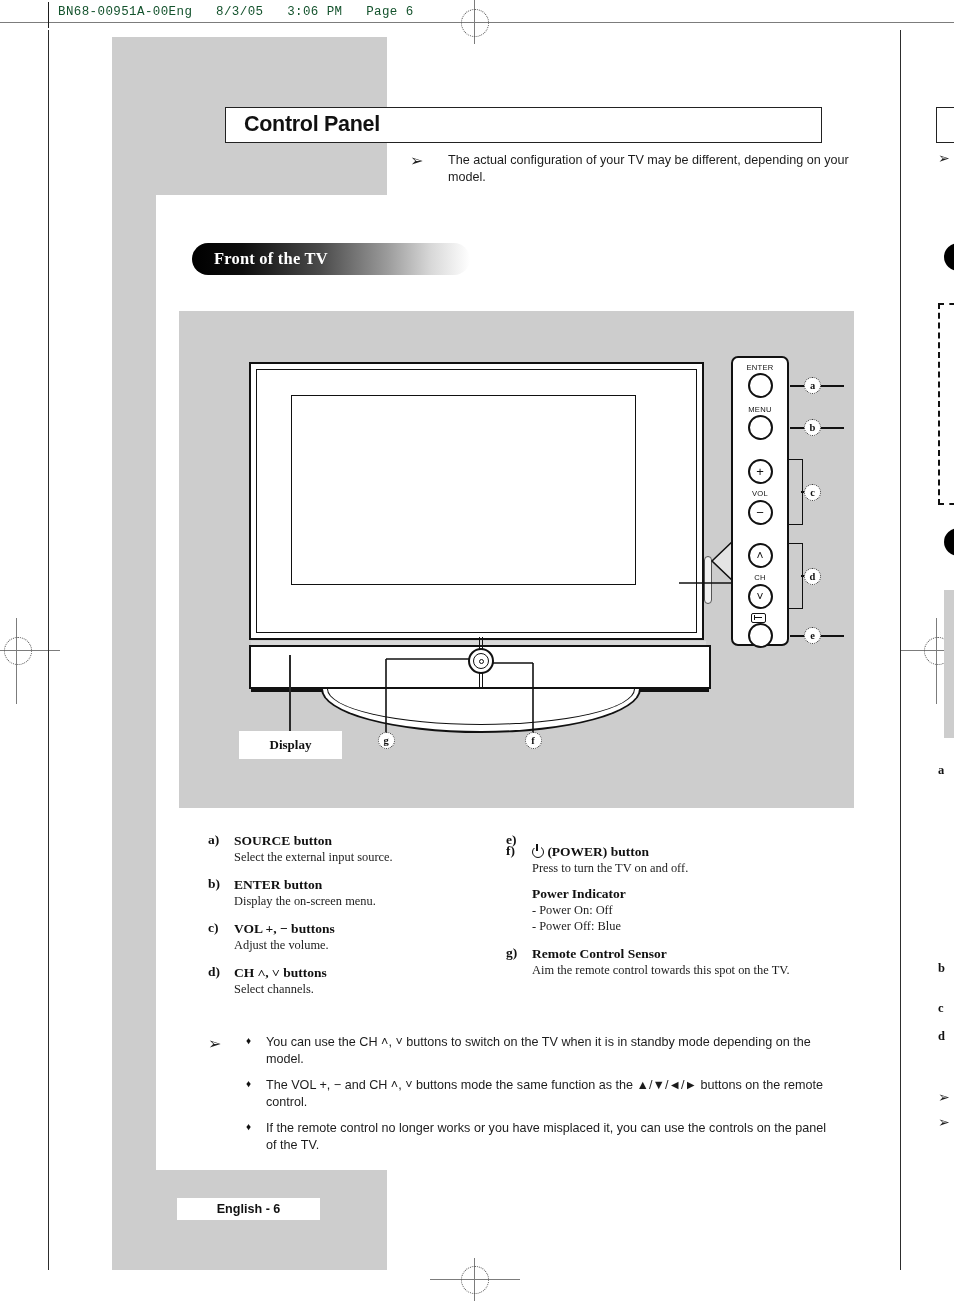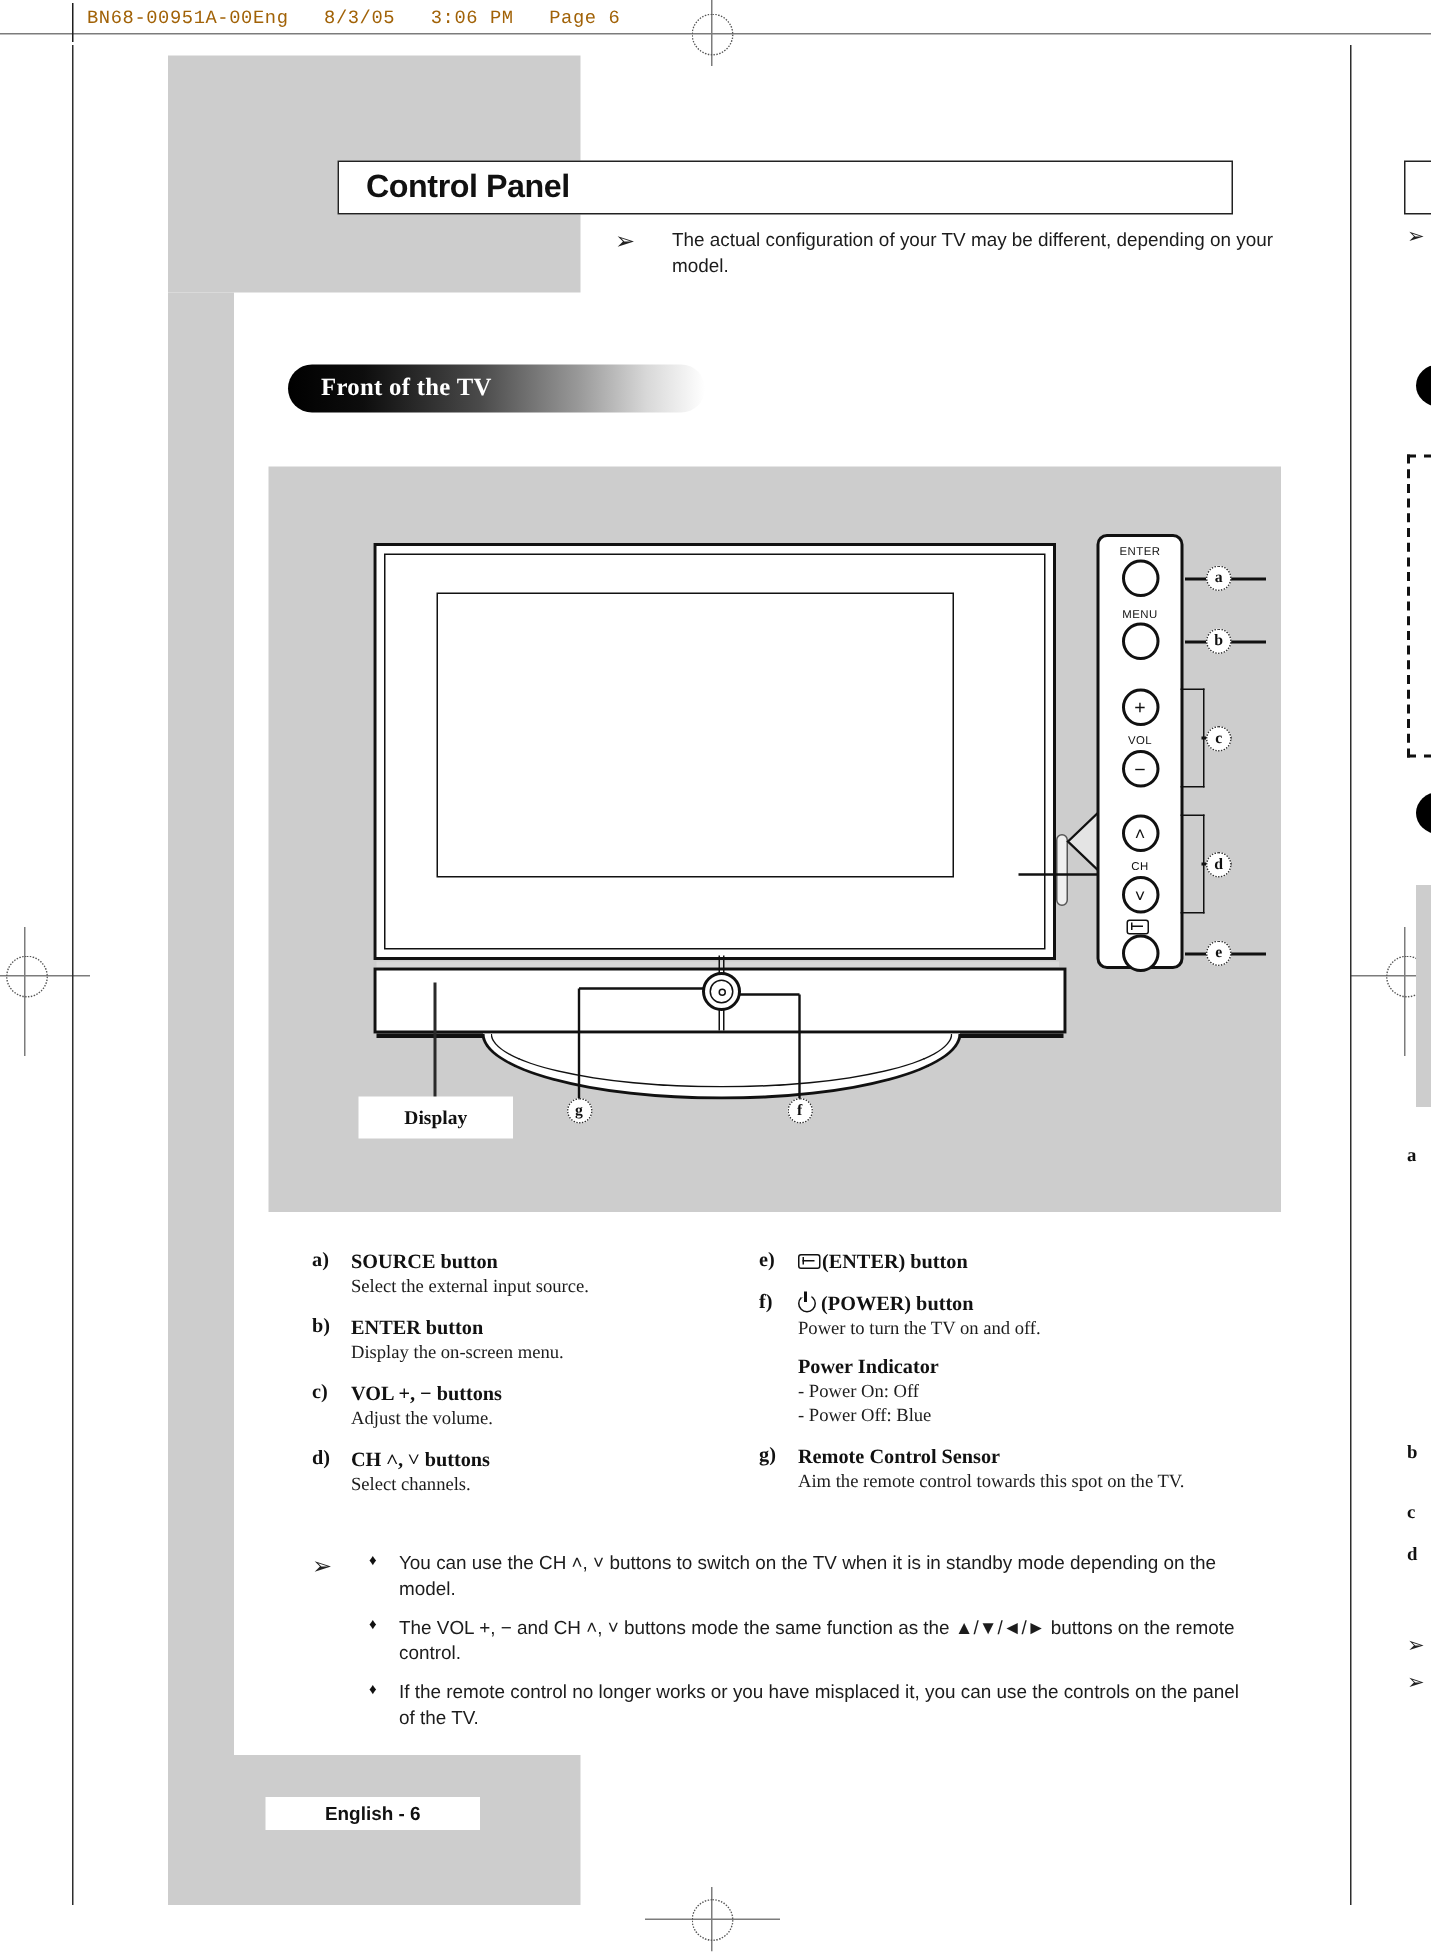--- a/index.html
+++ b/index.html
@@ -11,21 +11,21 @@
 
   
   .crop-line-v{position:absolute;width:1px;background:#7c7c7c;}
   .crop-line-h{position:absolute;height:1px;background:#7c7c7c;}
   .crop-circle{position:absolute;width:26px;height:26px;border:1px dotted #555;border-radius:50%;background:transparent;}
 
   
   .scan-header{
     position:absolute;left:58px;top:5px;
     font-family:"Liberation Mono",monospace;font-size:12.5px;letter-spacing:.4px;
-    color:#a16207;white-space:pre;
+    color:#14532d;white-space:pre;
   }
   .scan-rule{position:absolute;left:48px;top:2px;width:1px;height:26px;background:#1d1d1d;}
 
   
   .gray{position:absolute;background:#cdcdcd;}
 
   
   .title-box{
     position:absolute;left:225px;top:107px;width:597px;height:36px;
     background:#ffffff;border:1.6px solid #222;box-sizing:border-box;
@@ -308,27 +308,26 @@
       <div class="lhead">CH ˄, ˅ buttons</div>
       <div class="lsub">Select channels.</div>
     </div>
 
   </div>
 
   <div class="lcol right">
 
     <div class="lentry">
       <div class="lkey">e)</div>
-      <div class="lhead"><span class="enter-ico"></span><span>(ENTER) button</span></div>
     </div>
 
     <div class="lentry">
       <div class="lkey">f)</div>
       <div class="lhead"><span class="power-ico"></span> <span>(POWER) button</span></div>
-      <div class="lsub">Power to turn the TV on and off.</div>
+      <div class="lsub">Press to turn the TV on and off.</div>
       <div class="lhead" style="margin-top:9px;">Power Indicator</div>
       <div class="lsub2">- Power On: Off</div>
       <div class="lsub2">- Power Off: Blue</div>
     </div>
 
     <div class="lentry" style="margin-top:11px;">
       <div class="lkey">g)</div>
       <div class="lhead">Remote Control Sensor</div>
       <div class="lsub">Aim the remote control towards this spot on the TV.</div>
     </div>

